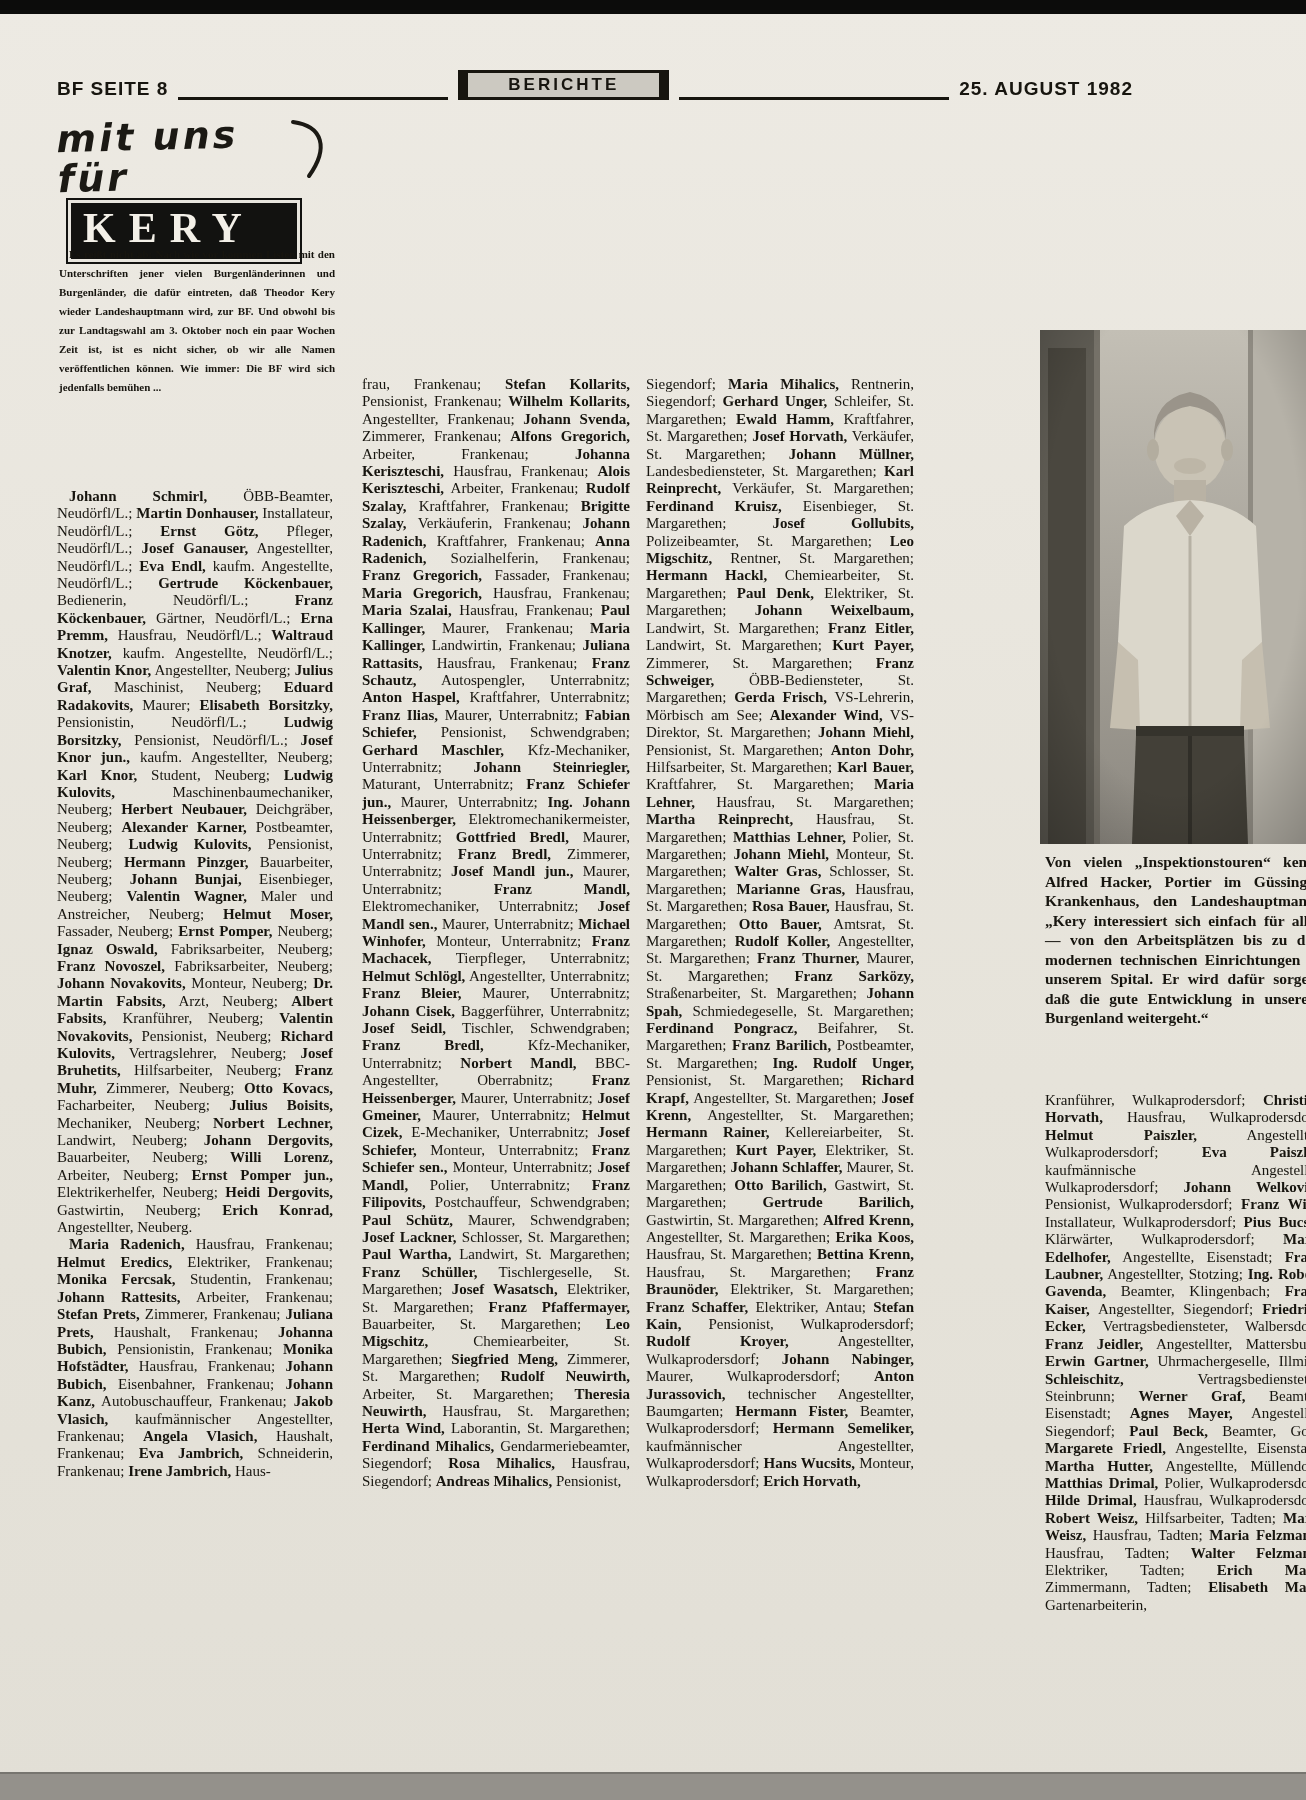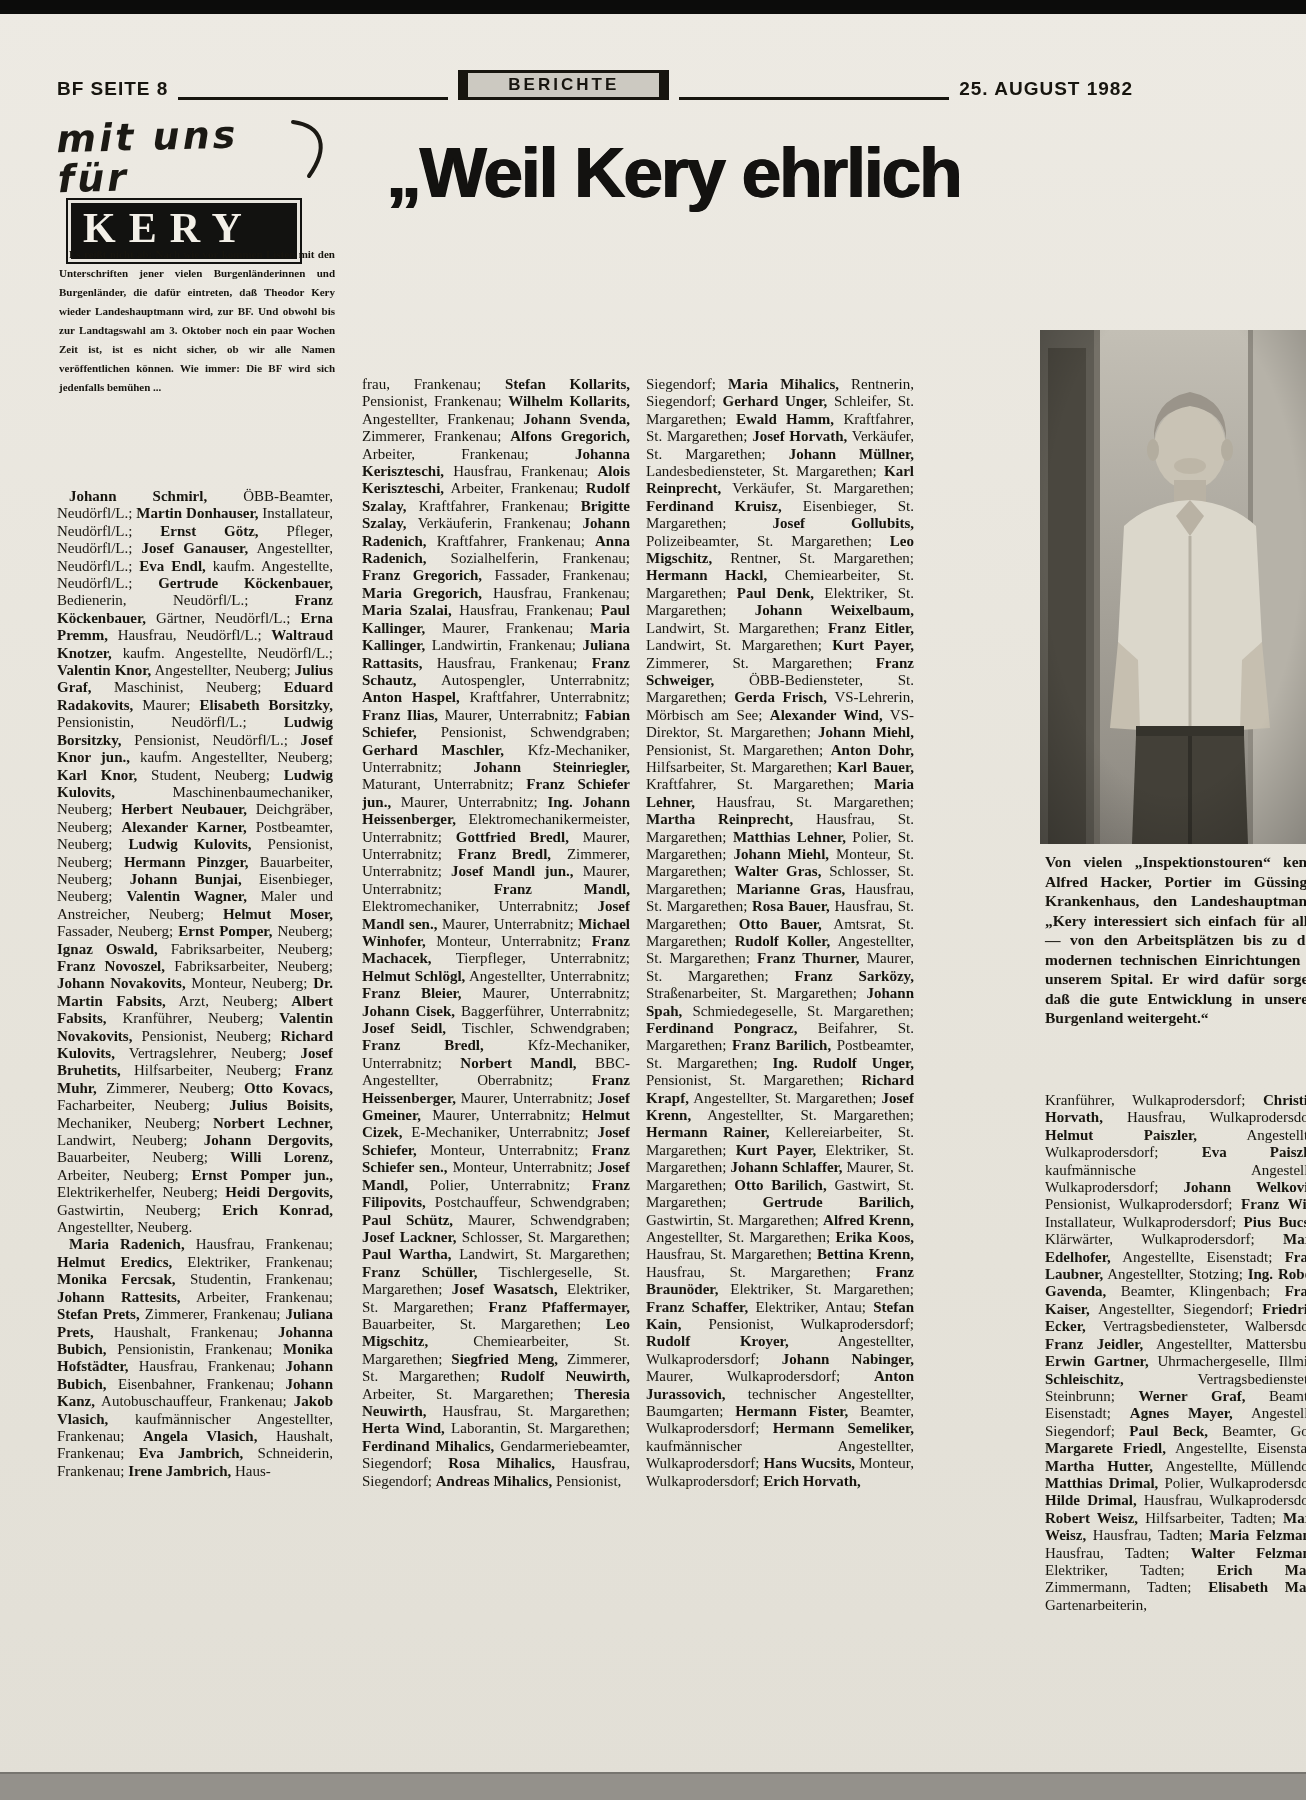--- a/index.html
+++ b/index.html
@@ -76,21 +76,21 @@
   </div>
 
   <div class="kery">
     <div class="kery-script">mit uns für</div>
     <svg class="kery-bracket" width="46" height="64" viewBox="0 0 46 64">
       <path d="M4,4 C34,8 40,30 20,58" fill="none" stroke="#1b1914" stroke-width="4" stroke-linecap="round"></path>
     </svg>
     <div class="kery-box">KERY</div>
   </div>
 
-  <h1 class="headline"><span>„Weil Kery ehrlich</span><br></h1>
+  <h1 class="headline"><br></h1>
 
   <p class="intro">Es reißt nicht ab: Nach wie vor kommen Listen mit den Unterschriften jener vielen Burgenländerinnen und Burgenländer, die dafür eintreten, daß Theodor Kery wieder Landeshauptmann wird, zur BF. Und obwohl bis zur Landtagswahl am 3. Oktober noch ein paar Wochen Zeit ist, ist es nicht sicher, ob wir alle Namen veröffentlichen können. Wie immer: Die BF wird sich jedenfalls bemühen ...</p>
 
   <div class="bodycol col1">
     <p><b>Johann Schmirl,</b> ÖBB-Beamter, Neudörfl/L.; <b>Martin Donhauser,</b> Installateur, Neudörfl/L.; <b>Ernst Götz,</b> Pfleger, Neudörfl/L.; <b>Josef Ganauser,</b> Angestellter, Neudörfl/L.; <b>Eva Endl,</b> kaufm. Angestellte, Neudörfl/L.; <b>Gertrude Köckenbauer,</b> Bedienerin, Neudörfl/L.; <b>Franz Köckenbauer,</b> Gärtner, Neudörfl/L.; <b>Erna Premm,</b> Hausfrau, Neudörfl/L.; <b>Waltraud Knotzer,</b> kaufm. Angestellte, Neudörfl/L.; <b>Valentin Knor,</b> Angestellter, Neuberg; <b>Julius Graf,</b> Maschinist, Neuberg; <b>Eduard Radakovits,</b> Maurer; <b>Elisabeth Borsitzky,</b> Pensionistin, Neudörfl/L.; <b>Ludwig Borsitzky,</b> Pensionist, Neudörfl/L.; <b>Josef Knor jun.,</b> kaufm. Angestellter, Neuberg; <b>Karl Knor,</b> Student, Neuberg; <b>Ludwig Kulovits,</b> Maschinenbaumechaniker, Neuberg; <b>Herbert Neubauer,</b> Deichgräber, Neuberg; <b>Alexander Karner,</b> Postbeamter, Neuberg; <b>Ludwig Kulovits,</b> Pensionist, Neuberg; <b>Hermann Pinzger,</b> Bauarbeiter, Neuberg; <b>Johann Bunjai,</b> Eisenbieger, Neuberg; <b>Valentin Wagner,</b> Maler und Anstreicher, Neuberg; <b>Helmut Moser,</b> Fassader, Neuberg; <b>Ernst Pomper,</b> Neuberg; <b>Ignaz Oswald,</b> Fabriksarbeiter, Neuberg; <b>Franz Novoszel,</b> Fabriksarbeiter, Neuberg; <b>Johann Novakovits,</b> Monteur, Neuberg; <b>Dr. Martin Fabsits,</b> Arzt, Neuberg; <b>Albert Fabsits,</b> Kranführer, Neuberg; <b>Valentin Novakovits,</b> Pensionist, Neuberg; <b>Richard Kulovits,</b> Vertragslehrer, Neuberg; <b>Josef Bruhetits,</b> Hilfsarbeiter, Neuberg; <b>Franz Muhr,</b> Zimmerer, Neuberg; <b>Otto Kovacs,</b> Facharbeiter, Neuberg; <b>Julius Boisits,</b> Mechaniker, Neuberg; <b>Norbert Lechner,</b> Landwirt, Neuberg; <b>Johann Dergovits,</b> Bauarbeiter, Neuberg; <b>Willi Lorenz,</b> Arbeiter, Neuberg; <b>Ernst Pomper jun.,</b> Elektrikerhelfer, Neuberg; <b>Heidi Dergovits,</b> Gastwirtin, Neuberg; <b>Erich Konrad,</b> Angestellter, Neuberg. </p>
     <p><b>Maria Radenich,</b> Hausfrau, Frankenau; <b>Helmut Eredics,</b> Elektriker, Frankenau; <b>Monika Fercsak,</b> Studentin, Frankenau; <b>Johann Rattesits,</b> Arbeiter, Frankenau; <b>Stefan Prets,</b> Zimmerer, Frankenau; <b>Juliana Prets,</b> Haushalt, Frankenau; <b>Johanna Bubich,</b> Pensionistin, Frankenau; <b>Monika Hofstädter,</b> Hausfrau, Frankenau; <b>Johann Bubich,</b> Eisenbahner, Frankenau; <b>Johann Kanz,</b> Autobuschauffeur, Frankenau; <b>Jakob Vlasich,</b> kaufmännischer Angestellter, Frankenau; <b>Angela Vlasich,</b> Haushalt, Frankenau; <b>Eva Jambrich,</b> Schneiderin, Frankenau; <b>Irene Jambrich,</b> Haus- </p>
   </div>
 
   <div class="bodycol col2">
     <p class="noindent">frau, Frankenau; <b>Stefan Kollarits,</b> Pensionist, Frankenau; <b>Wilhelm Kollarits,</b> Angestellter, Frankenau; <b>Johann Svenda,</b> Zimmerer, Frankenau; <b>Alfons Gregorich,</b> Arbeiter, Frankenau; <b>Johanna Keriszteschi,</b> Hausfrau, Frankenau; <b>Alois Keriszteschi,</b> Arbeiter, Frankenau; <b>Rudolf Szalay,</b> Kraftfahrer, Frankenau; <b>Brigitte Szalay,</b> Verkäuferin, Frankenau; <b>Johann Radenich,</b> Kraftfahrer, Frankenau; <b>Anna Radenich,</b> Sozialhelferin, Frankenau; <b>Franz Gregorich,</b> Fassader, Frankenau; <b>Maria Gregorich,</b> Hausfrau, Frankenau; <b>Maria Szalai,</b> Hausfrau, Frankenau; <b>Paul Kallinger,</b> Maurer, Frankenau; <b>Maria Kallinger,</b> Landwirtin, Frankenau; <b>Juliana Rattasits,</b> Hausfrau, Frankenau; <b>Franz Schautz,</b> Autospengler, Unterrabnitz; <b>Anton Haspel,</b> Kraftfahrer, Unterrabnitz; <b>Franz Ilias,</b> Maurer, Unterrabnitz; <b>Fabian Schiefer,</b> Pensionist, Schwendgraben; <b>Gerhard Maschler,</b> Kfz-Mechaniker, Unterrabnitz; <b>Johann Steinriegler,</b> Maturant, Unterrabnitz; <b>Franz Schiefer jun.,</b> Maurer, Unterrabnitz; <b>Ing. Johann Heissenberger,</b> Elektromechanikermeister, Unterrabnitz; <b>Gottfried Bredl,</b> Maurer, Unterrabnitz; <b>Franz Bredl,</b> Zimmerer, Unterrabnitz; <b>Josef Mandl jun.,</b> Maurer, Unterrabnitz; <b>Franz Mandl,</b> Elektromechaniker, Unterrabnitz; <b>Josef Mandl sen.,</b> Maurer, Unterrabnitz; <b>Michael Winhofer,</b> Monteur, Unterrabnitz; <b>Franz Machacek,</b> Tierpfleger, Unterrabnitz; <b>Helmut Schlögl,</b> Angestellter, Unterrabnitz; <b>Franz Bleier,</b> Maurer, Unterrabnitz; <b>Johann Cisek,</b> Baggerführer, Unterrabnitz; <b>Josef Seidl,</b> Tischler, Schwendgraben; <b>Franz Bredl,</b> Kfz-Mechaniker, Unterrabnitz; <b>Norbert Mandl,</b> BBC-Angestellter, Oberrabnitz; <b>Franz Heissenberger,</b> Maurer, Unterrabnitz; <b>Josef Gmeiner,</b> Maurer, Unterrabnitz; <b>Helmut Cizek,</b> E-Mechaniker, Unterrabnitz; <b>Josef Schiefer,</b> Monteur, Unterrabnitz; <b>Franz Schiefer sen.,</b> Monteur, Unterrabnitz; <b>Josef Mandl,</b> Polier, Unterrabnitz; <b>Franz Filipovits,</b> Postchauffeur, Schwendgraben; <b>Paul Schütz,</b> Maurer, Schwendgraben; <b>Josef Lackner,</b> Schlosser, St. Margarethen; <b>Paul Wartha,</b> Landwirt, St. Margarethen; <b>Franz Schüller,</b> Tischlergeselle, St. Margarethen; <b>Josef Wasatsch,</b> Elektriker, St. Margarethen; <b>Franz Pfaffermayer,</b> Bauarbeiter, St. Margarethen; <b>Leo Migschitz,</b> Chemiearbeiter, St. Margarethen; <b>Siegfried Meng,</b> Zimmerer, St. Margarethen; <b>Rudolf Neuwirth,</b> Arbeiter, St. Margarethen; <b>Theresia Neuwirth,</b> Hausfrau, St. Margarethen; <b>Herta Wind,</b> Laborantin, St. Margarethen; <b>Ferdinand Mihalics,</b> Gendarmeriebeamter, Siegendorf; <b>Rosa Mihalics,</b> Hausfrau, Siegendorf; <b>Andreas Mihalics,</b> Pensionist, </p>

